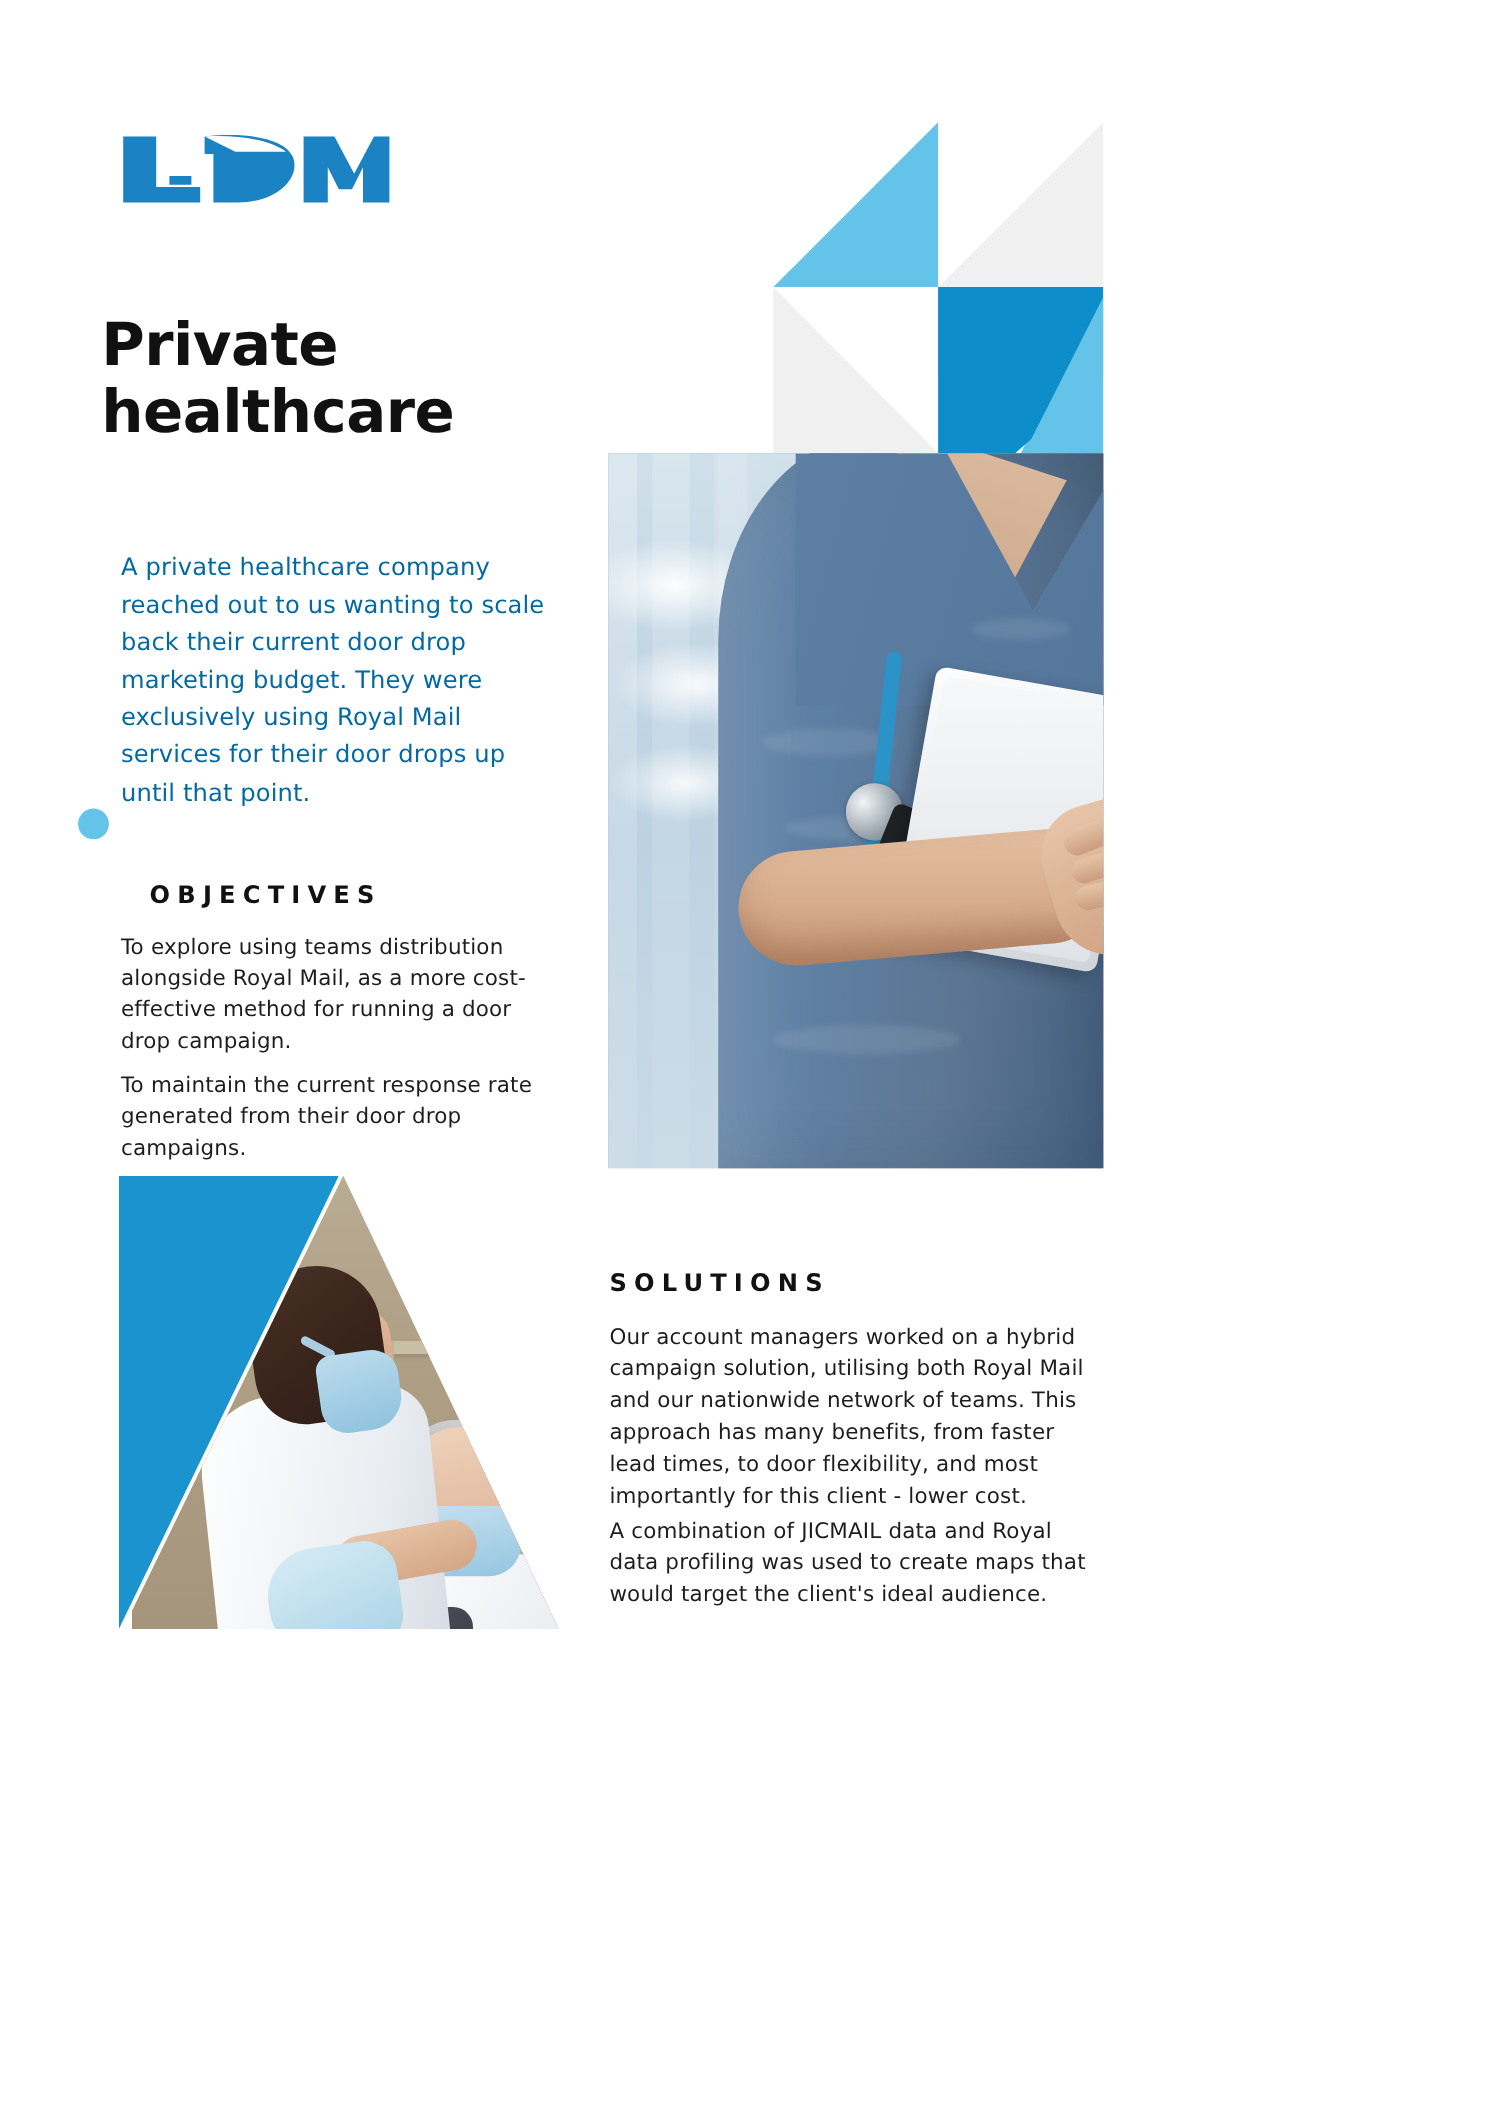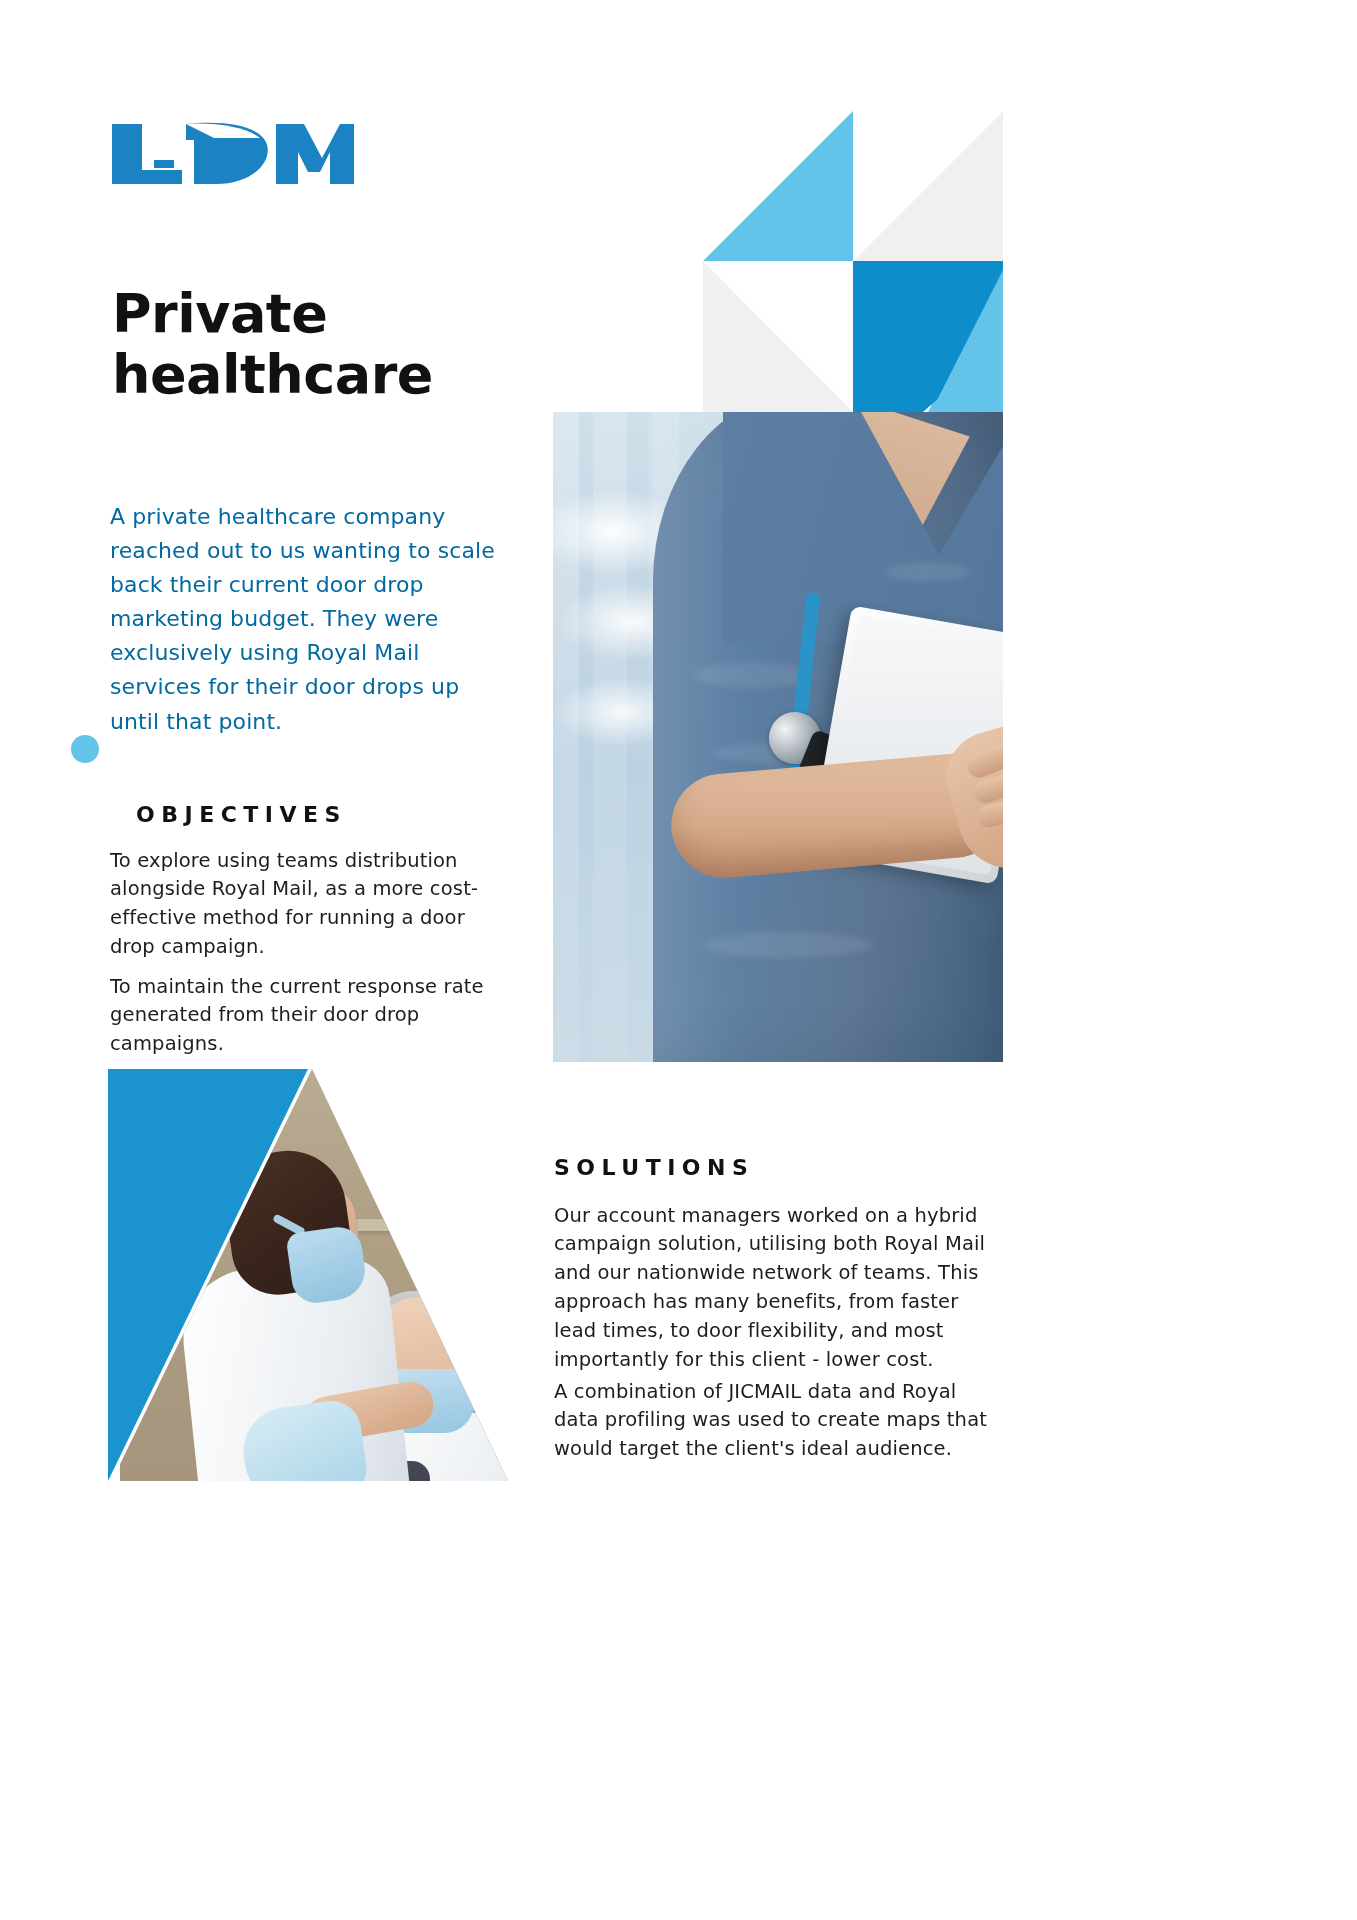--- a/index.html
+++ b/index.html
@@ -28,21 +28,21 @@
     left: 108px;
     top: 118px;
     width: 250px;
     height: 72px;
   }
   .logo svg { display: block; }
 
   
   .title {
     position: absolute;
-    left: 112px;
+    left: 92px;
     top: 248px;
     width: 400px;
     font-size: 54px;
     line-height: 1.12;
     font-weight: 700;
     letter-spacing: -0.5px;
     color: #111111;
     font-family: "DejaVu Sans", sans-serif;
   }
   .title span { display: block; }

